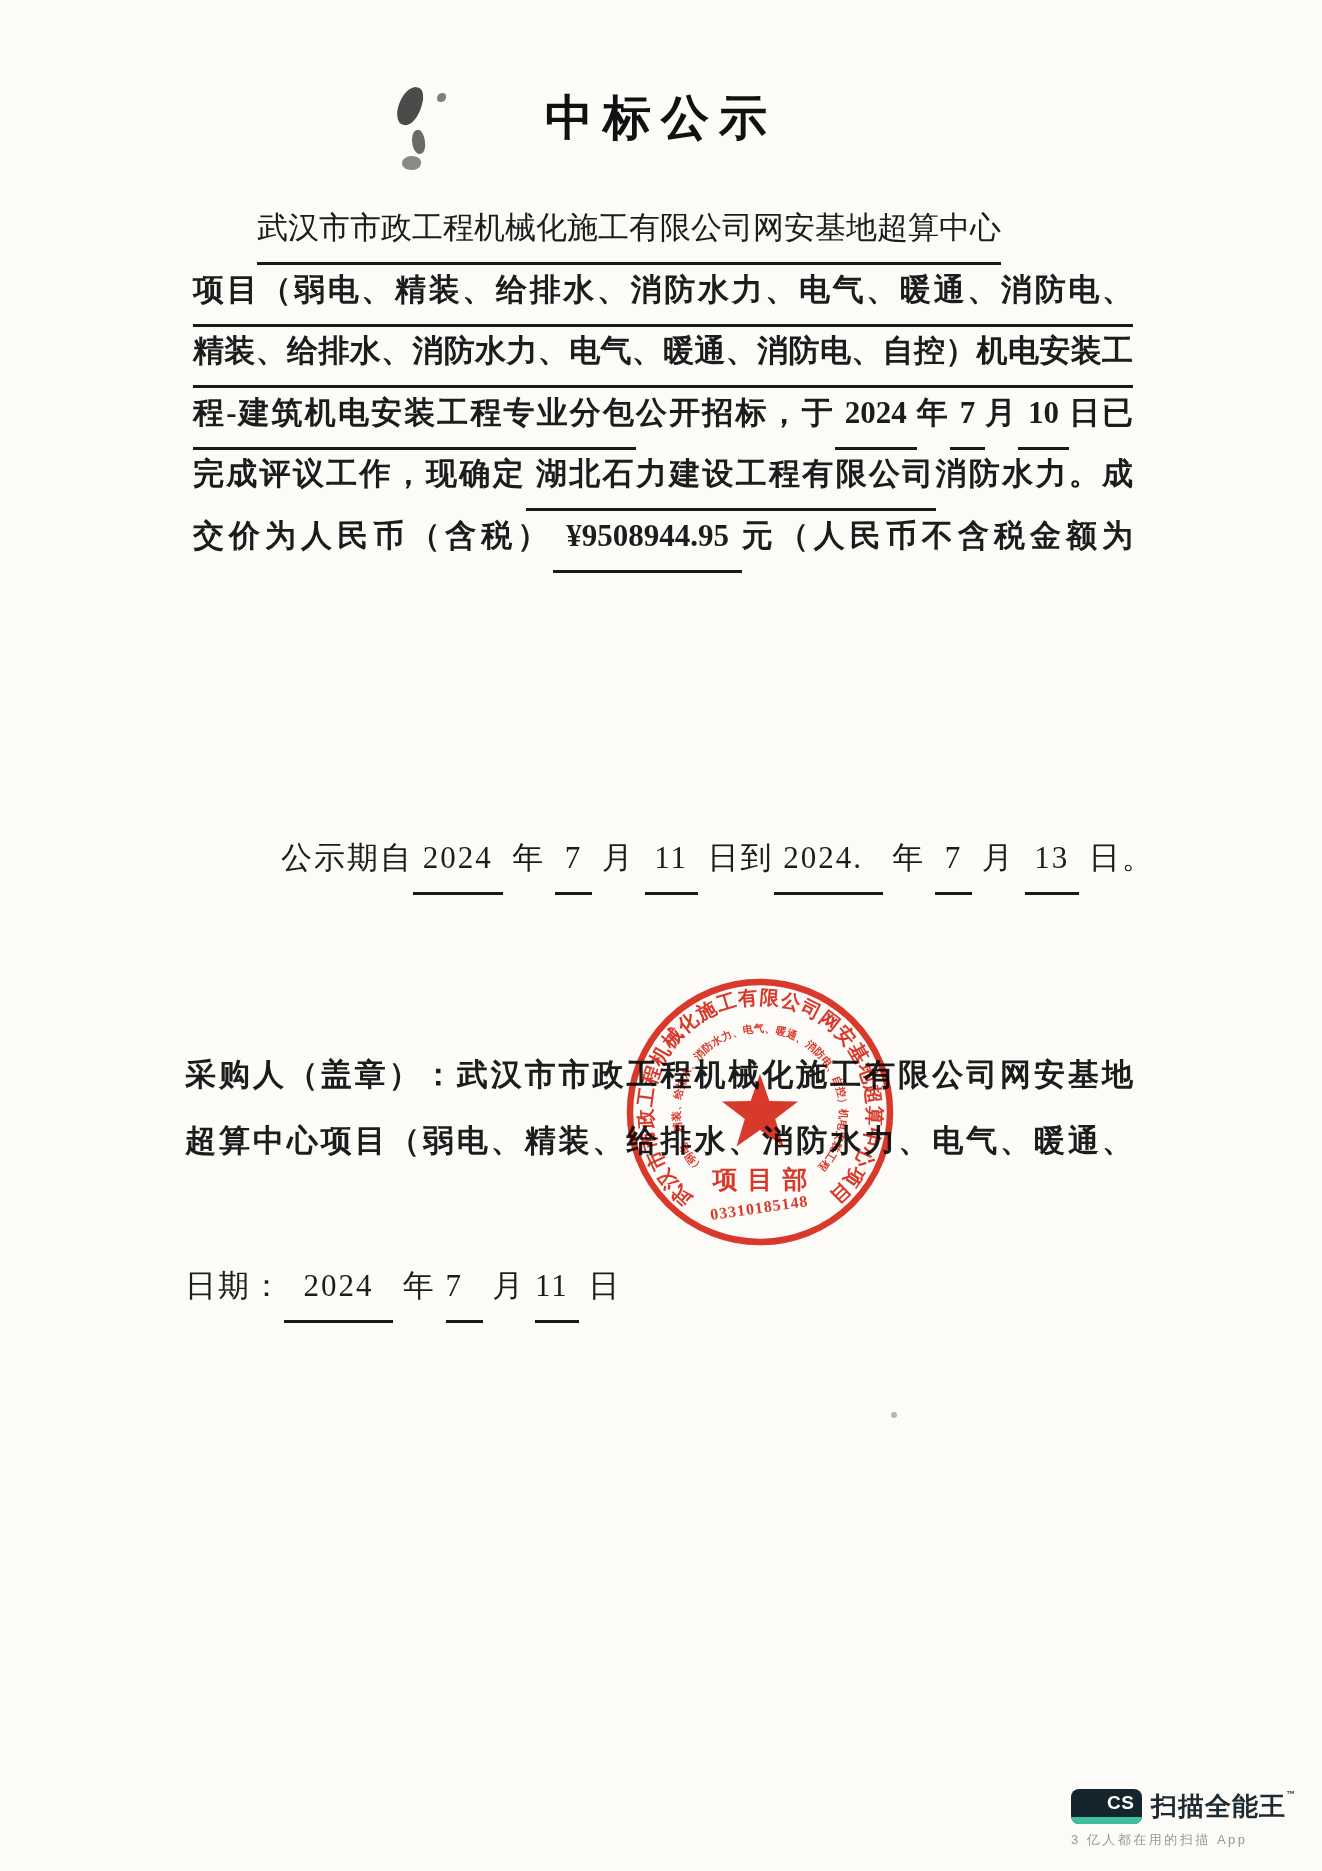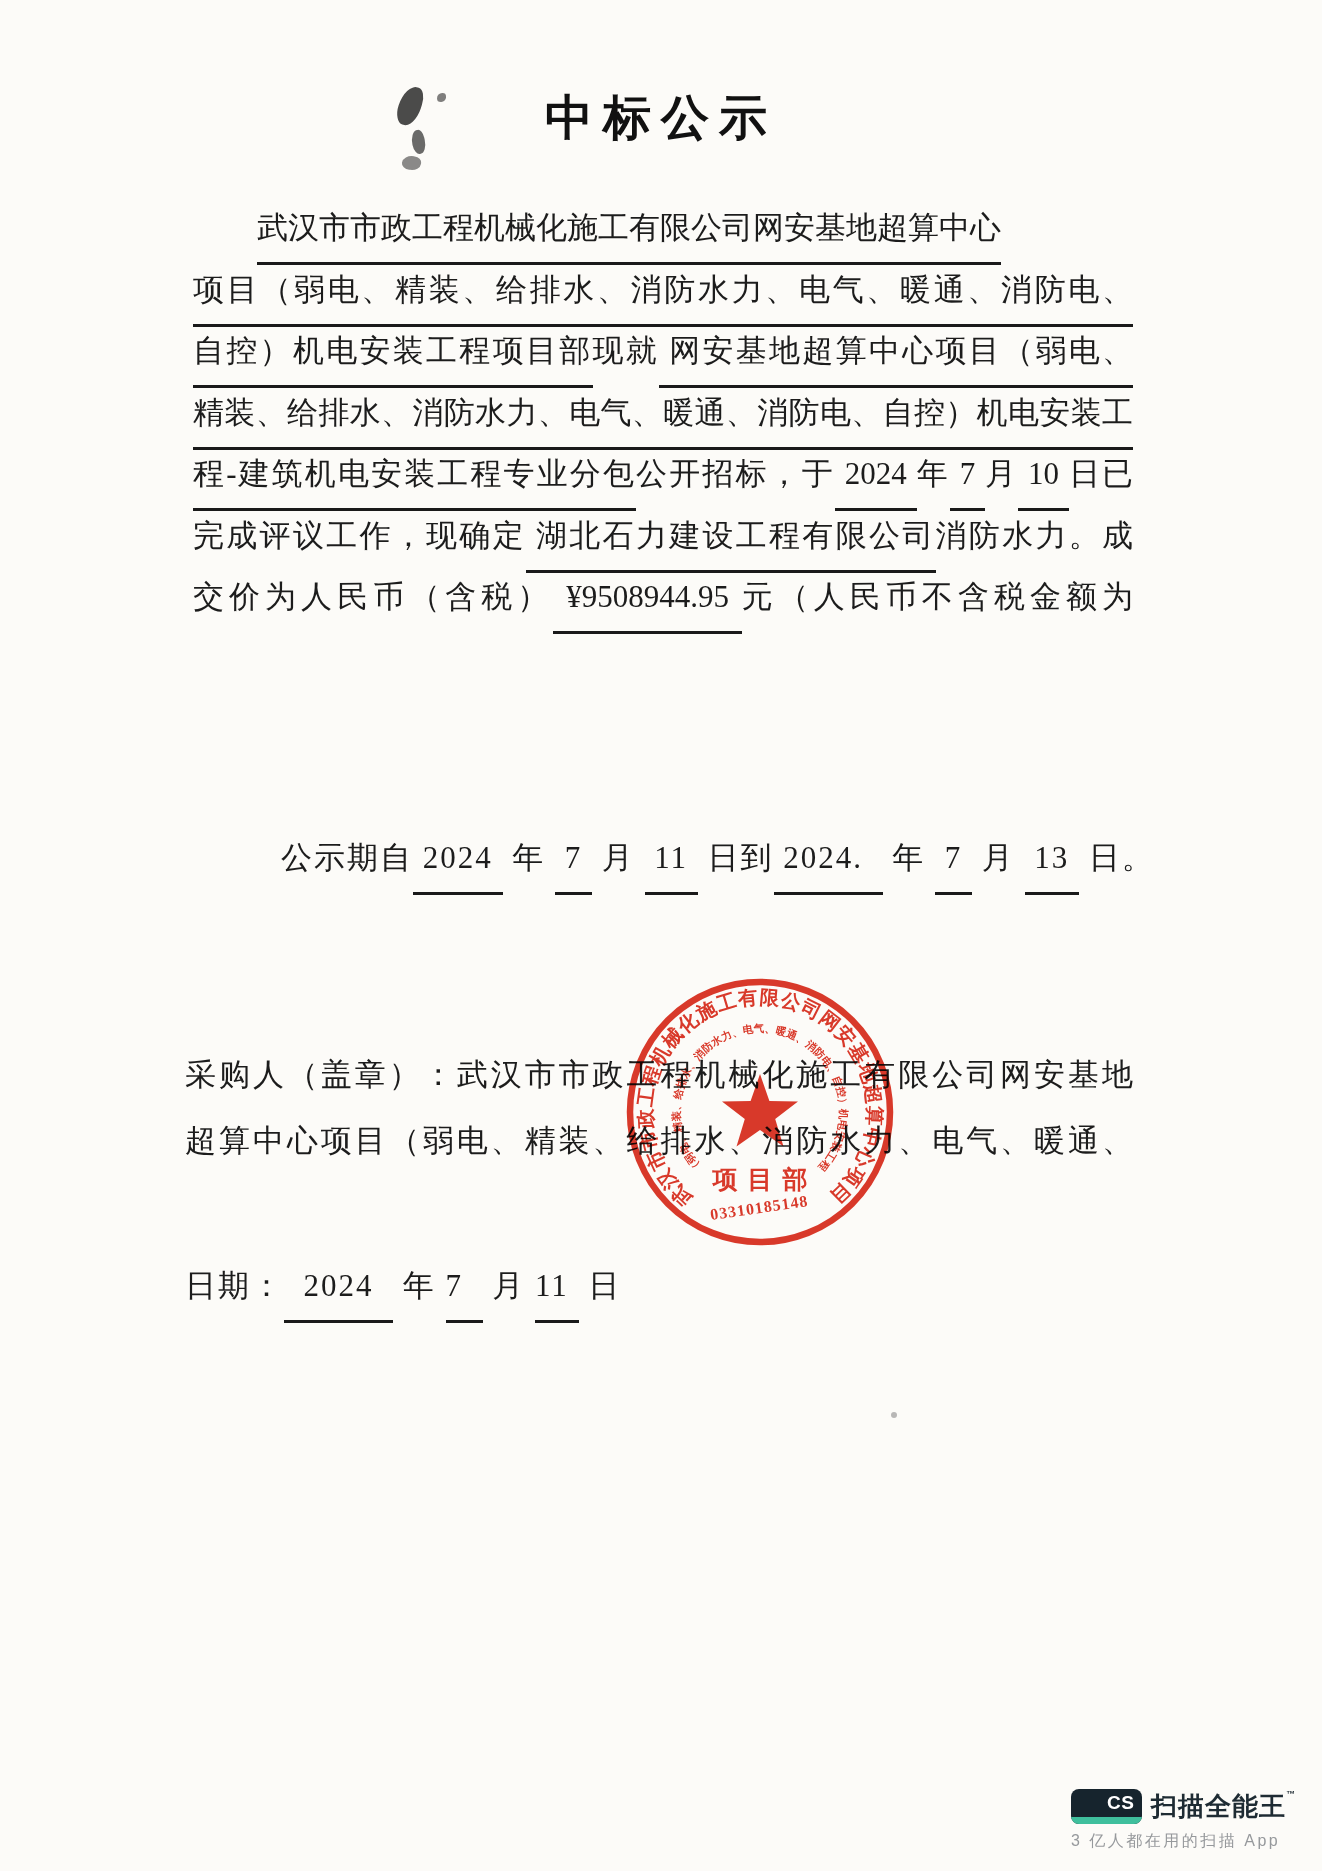--- a/index.html
+++ b/index.html
@@ -9,21 +9,21 @@
     font-family:"Liberation Serif","DejaVu Serif",serif;
     color:#1c1c1c;
   }
   .doc-title {
     position:absolute; top:86px; left:0; width:100%;
     text-align:center; font-size:48px; font-weight:bold; letter-spacing:10px;
     color:#111;
   }
   .body-block { position:absolute; left:193px; top:197px; width:940px; font-size:31px; }
   .line { height:61.5px; line-height:61.5px; }
-  .justify { text-align:justify; text-align-last:justify; }
+  .justify { text-align:justify; text-align-last:justify;font-weight:bold; }
   .indent { padding-left:64px; }
   .purchaser { position:absolute; left:185px; top:1042px; width:948px; font-size:31px; }
   .purchaser .line { height:65.5px; line-height:65.5px; }
   .purchaser .line.plain { letter-spacing:3px; }
   .notice { position:absolute; left:243px; top:828px; font-size:31px; line-height:60px; letter-spacing:2px;margin-left:38px; }
   .date-line { position:absolute; left:185px; top:1260px; font-size:31px; line-height:52px; letter-spacing:2px; }
   .u { border-bottom:3px solid #1a1a1a; padding-bottom:17px; }
   
   .seal { position:absolute; left:620px; top:972px; width:280px; height:280px;
           mix-blend-mode:multiply; opacity:.93; }
@@ -42,39 +42,38 @@
           border-radius:50%; opacity:.6; }
   
   .watermark { position:absolute; right:26px; top:1789px; font-family:"Liberation Sans","DejaVu Sans",sans-serif; }
   .wm-row { display:flex; align-items:center; gap:9px; }
   .wm-badge { position:relative; width:35px; height:35px; background:#16242d; border-radius:8px;
               overflow:hidden; display:flex; align-items:flex-start; justify-content:flex-start; flex:0 0 auto;padding-left:36px; }
   .wm-cs { color:#ffffff; font-weight:bold; font-size:19px; line-height:28px; letter-spacing:.5px; }
   .wm-accent { position:absolute; bottom:0; left:0; width:100%; height:7px; background:#3fbf9d; }
   .wm-name { font-size:26px; font-weight:bold; color:#1e2b33; letter-spacing:1px; white-space:nowrap; }
   .wm-tm { font-size:9px; vertical-align:top; color:#1e2b33; }
-  .wm-tagline { margin-top:7px; font-size:16px; color:#96999c; letter-spacing:2.5px; white-space:nowrap; }
+  .wm-tagline { margin-top:7px; font-size:13px; color:#96999c; letter-spacing:2.5px; white-space:nowrap; }
 </style>
 </head>
 <body>
 
 <div class="page">
 
   <div class="speck speck1"></div>
   <div class="speck speck2"></div>
   <div class="speck speck3"></div>
   <div class="speck speck4"></div>
   <div class="dot1"></div>
 
   <div class="doc-title">中标公示</div>
 
   <div class="body-block">
     <div class="line indent"><span class="u">武汉市市政工程机械化施工有限公司网安基地超算中心</span></div>
     <div class="line justify"><span class="u">项目（弱电、精装、给排水、消防水力、电气、暖通、消防电、</span></div>
-    <div class="line justify"><span class="u">自控）机电安装工程项目部</span><span>现就</span><span class="u">&nbsp;网安基地超算中心项目（弱电、</span></div>
     <div class="line justify"><span class="u">精装、给排水、消防水力、电气、暖通、消防电、自控）机电安装工</span></div>
     <div class="line justify"><span class="u">程-建筑机电安装工程专业分包</span><span>公开招标，于</span><span class="u">&nbsp;2024&nbsp;</span><span>年</span><span class="u">&nbsp;7&nbsp;</span><span>月</span><span class="u">&nbsp;10&nbsp;</span><span>日已</span></div>
     <div class="line justify"><span>完成评议工作，现确定</span><span class="u">&nbsp;湖北石力建设工程有限公司</span><span>消防水力。成</span></div>
     <div class="line justify"><span>交价为人民币（含税）</span><span class="u">&nbsp;¥9508944.95&nbsp;</span><span>元（人民币不含税金额为</span></div>
   </div>
 
   <div class="notice"><span>公示期自</span><span class="u">&nbsp;2024&nbsp;</span><span>&nbsp;年&nbsp;</span><span class="u">&nbsp;7&nbsp;</span><span>&nbsp;月&nbsp;</span><span class="u">&nbsp;11&nbsp;</span><span>&nbsp;日到</span><span class="u">&nbsp;2024.&nbsp;&nbsp;</span><span>&nbsp;年&nbsp;</span><span class="u">&nbsp;7&nbsp;</span><span>&nbsp;月&nbsp;</span><span class="u">&nbsp;13&nbsp;</span><span>&nbsp;日。</span></div>
 
   <div class="purchaser">
     <div class="line justify"><span>采购人（盖章）：武汉市市政工程机械化施工有限公司网安基地</span></div>

